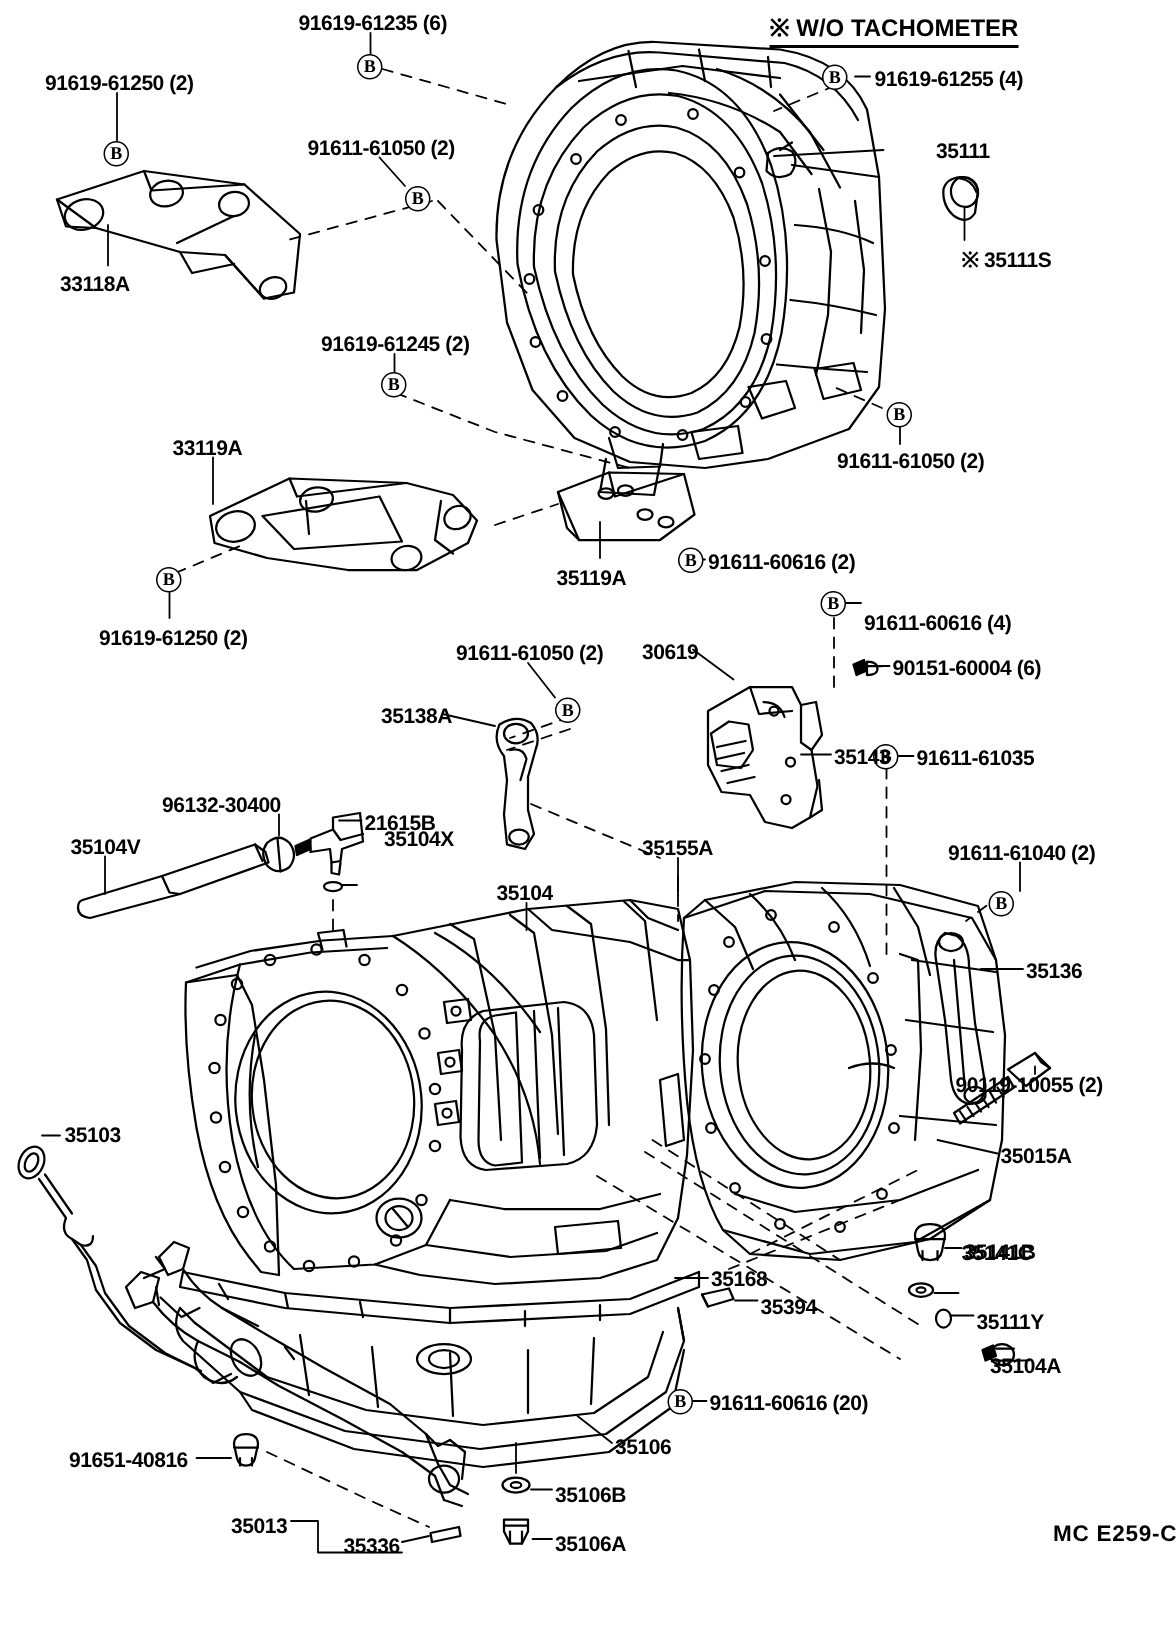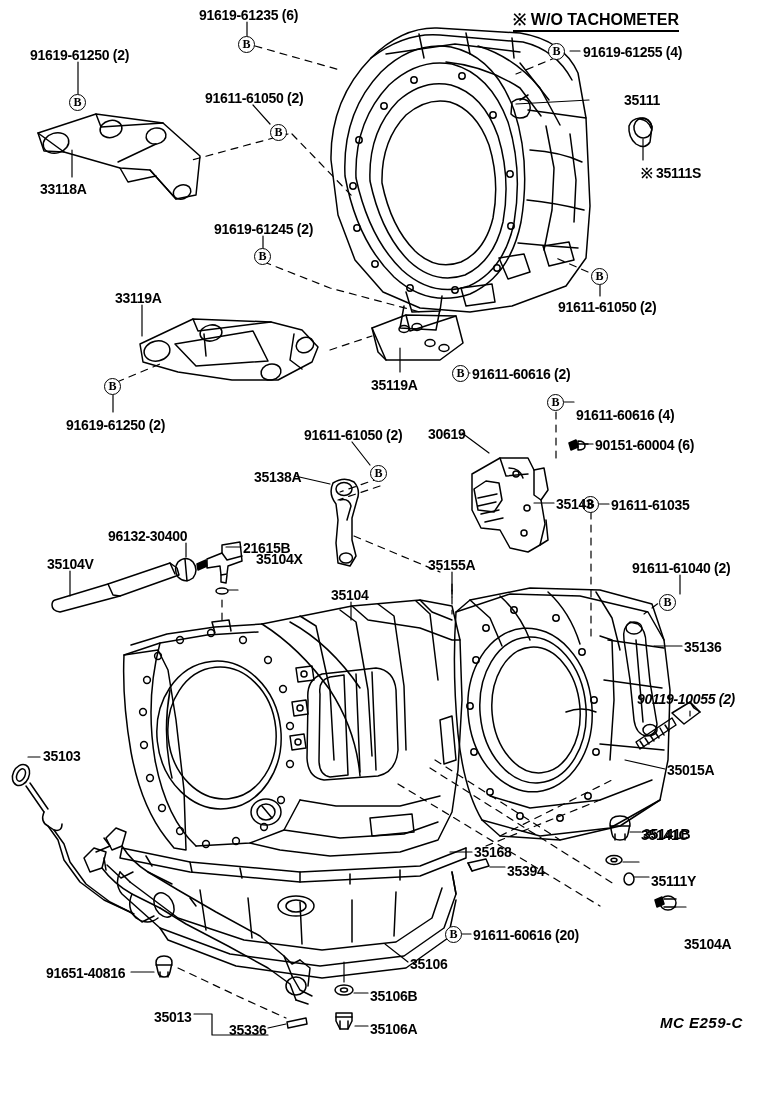--- a/index.html
+++ b/index.html
@@ -618,33 +618,33 @@
       <div class="lbl" style="left: 304px; top: 428px;">91611-61050 (2)</div>
       <div class="lbl" style="left: 254px; top: 470px;">35138A</div>
       <div class="lbl" style="left: 108px; top: 529px;">96132-30400</div>
       <div class="lbl" style="left: 243px; top: 541px;">21615B</div>
       <div class="lbl" style="left: 47px; top: 557px;">35104V</div>
       <div class="lbl" style="left: 240px; top: 552px; margin-left: 16px;">35104X</div>
       <div class="lbl" style="left: 331px; top: 588px;">35104</div>
       <div class="lbl" style="left: 428px; top: 558px;">35155A</div>
       <div class="lbl" style="left: 632px; top: 561px;">91611-61040 (2)</div>
       <div class="lbl" style="left: 684px; top: 640px;">35136</div>
-      <div class="lbl" style="left: 637px; top: 692px; font-style: italic;">90119-10055 (2)</div>
+      <div class="lbl" style="left: 637px; top: 716px;">90119-10055 (2)</div>
       <div class="lbl" style="left: 667px; top: 763px;">35015A</div>
       <div class="lbl" style="left: 43px; top: 749px;">35103</div>
       <div class="lbl" style="left: 643px; top: 827px;">35141B</div>
       <div class="lbl" style="left: 641px; top: 828px;">35141C</div>
       <div class="lbl" style="left: 474px; top: 845px;">35168</div>
       <div class="lbl" style="left: 507px; top: 864px;">35394</div>
       <div class="lbl" style="left: 651px; top: 874px;">35111Y</div>
       <div class="lbl" style="left: 473px; top: 928px;">91611-60616 (20)</div>
-      <div class="lbl" style="left: 684px; top: 903px; margin-top: 34px;">35104A</div>
+      <div class="lbl" style="left: 660px; top: 903px;">35104A</div>
       <div class="lbl" style="left: 410px; top: 957px;">35106</div>
       <div class="lbl" style="left: 46px; top: 966px;">91651-40816</div>
       <div class="lbl" style="left: 370px; top: 989px; text-align: center;">35106B</div>
       <div class="lbl" style="left: 154px; top: 1010px;">35013</div>
       <div class="lbl" style="left: 229px; top: 1023px;">35336</div>
       <div class="lbl" style="left: 370px; top: 1022px;">35106A</div>
     </div>
 
-  <div class="code" style="left:660px; top:1014px;font-style:italic;">MC  E259-C</div>
+  <div class="code" style="left:702px; top:1014px;">MC  E259-C</div>
 
 </div>
 
 </body></html>

